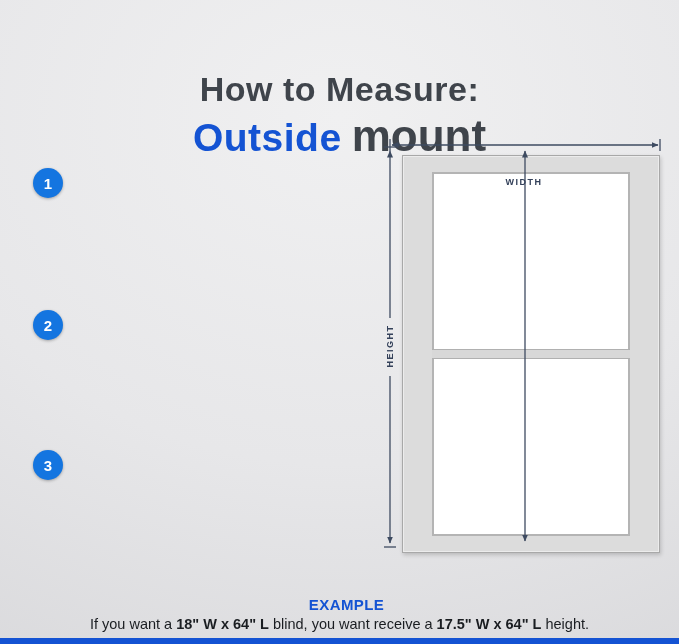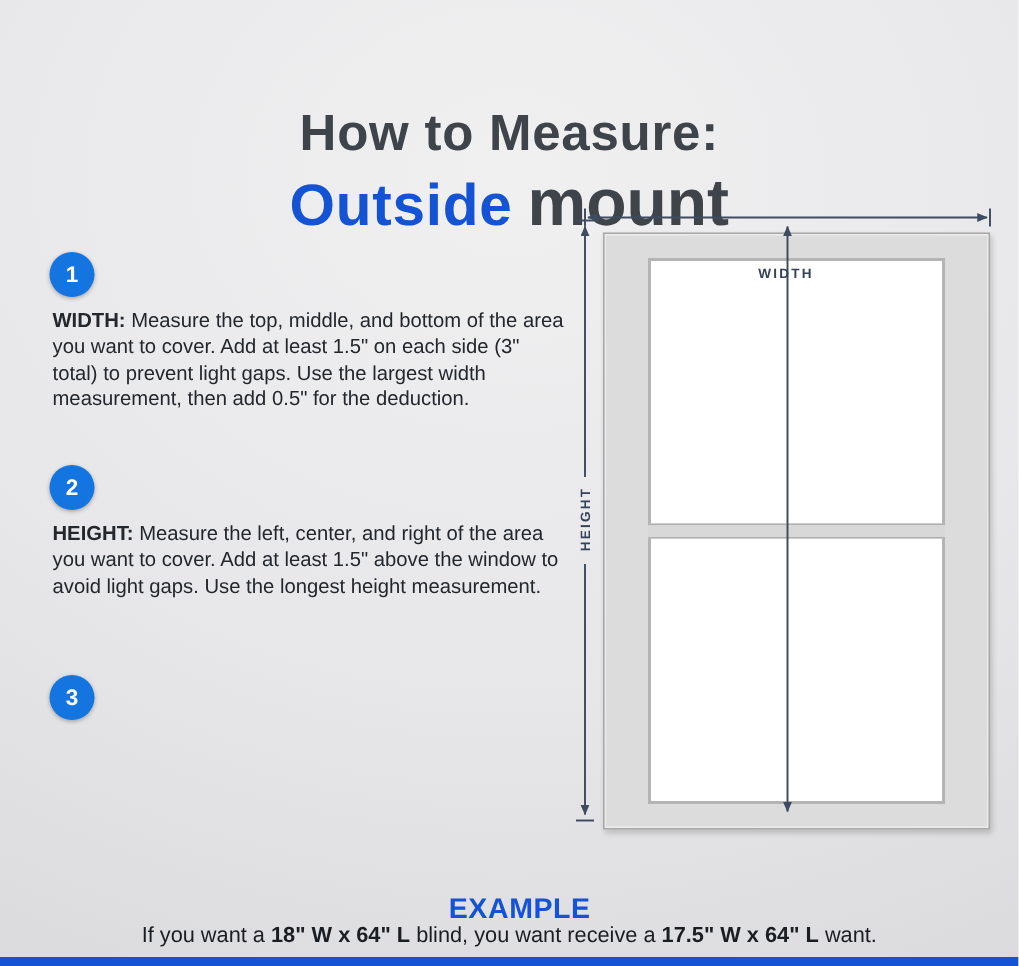--- a/index.html
+++ b/index.html
@@ -55,21 +55,21 @@
   .arrows{position:absolute;left:0;top:0;width:292px;height:432px;overflow:visible;}
   .dim-label{
     position:absolute;font-size:9px;font-weight:700;letter-spacing:1.5px;color:#34415a;
   }
   .width-label{left:116px;top:2px;width:60px;text-align:center;margin-top:43px;}
   .height-label{left:-18px;top:209px;width:60px;text-align:center;transform:rotate(-90deg);}
 
   
   .example-heading{
     position:absolute;left:0;width:100%;top:596px;text-align:center;
-    color:var(--accent);font-weight:700;font-size:19px;letter-spacing:.4px;padding-left:14px;
+    color:var(--accent);font-weight:700;font-size:15px;letter-spacing:.4px;padding-left:14px;
   }
   .example-text{
     position:absolute;left:0;width:100%;top:616px;text-align:center;
     font-size:14.5px;color:#1a1d21;
   }
   .example-text .b{font-weight:700;}
   .bottom-bar{position:absolute;left:0;bottom:0;width:100%;height:6px;background:var(--accent);}
 </style>
 </head>
 <body>
@@ -77,29 +77,23 @@
 <div class="title">
   <div class="title-line1">How to Measure:</div>
   <div class="title-line2">
     <span class="outside">Outside</span><span class="mount">mount</span>
   </div>
 </div>
 
 <div class="steps">
   <div class="step step-1">
     <div class="badge">1</div>
-    <div class="step-text">
-      <span class="lbl">WIDTH:</span><span> Measure the top, middle, and bottom of the area you want to cover. Add at least 1.5" on each side (3" total) to prevent light gaps. Use the largest width measurement, then add 0.5" for the deduction.</span>
-    </div>
   </div>
   <div class="step step-2">
     <div class="badge">2</div>
-    <div class="step-text">
-      <span class="lbl">HEIGHT:</span><span> Measure the left, center, and right of the area you want to cover. Add at least 1.5" above the window to avoid light gaps. Use the longest height measurement.</span>
-    </div>
   </div>
   <div class="step step-3">
     <div class="badge">3</div>
   </div>
 </div>
 
 <div class="diagram">
 
   <div class="window">
     <div class="glass">
@@ -125,16 +119,16 @@
 
     <line x1="147" y1="19" x2="147" y2="409" stroke="var(--arrow)" stroke-width="1.3" marker-start="url(#ah)" marker-end="url(#ah)"></line>
   </svg>
 
   <div class="dim-label width-label">WIDTH</div>
   <div class="dim-label height-label">HEIGHT</div>
 </div>
 
 <div class="example-heading">EXAMPLE</div>
 <div class="example-text">
-  <span>If you want a </span><span class="b">18" W x 64" L</span><span> blind, you want receive a </span><span class="b">17.5" W x 64" L</span><span> want.</span>
+  <span>If you want a </span><span class="b">18" W x 64" L</span><span> blind, you want receive a </span><span class="b">17.5" W x 64" L</span><span> height.</span>
 </div>
 
 <div class="bottom-bar"></div>
 
 </body></html>

